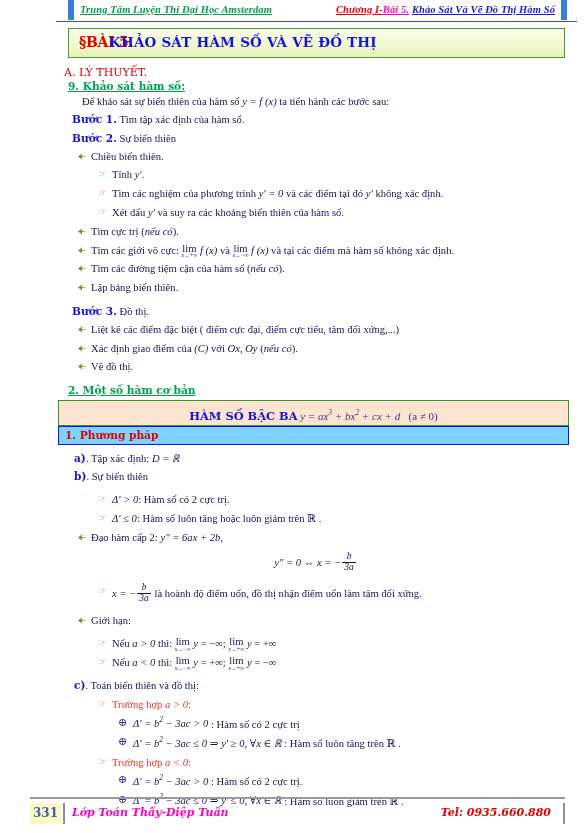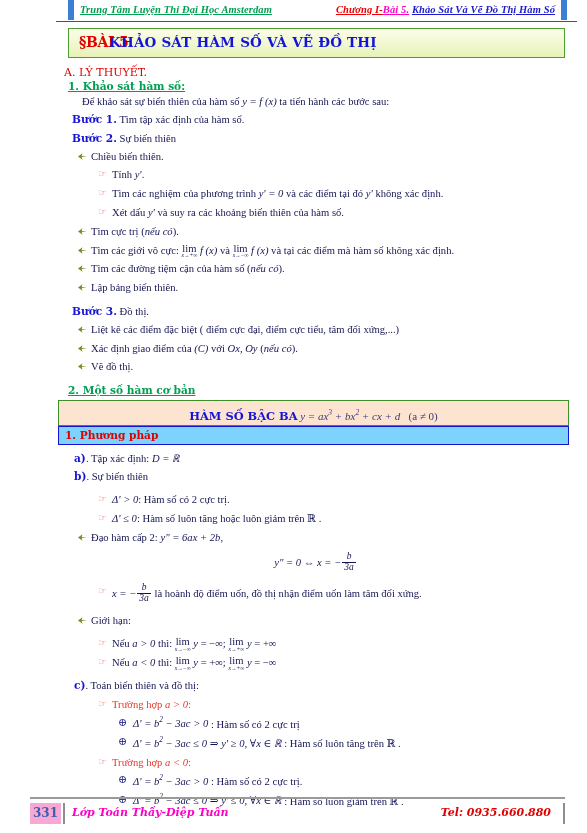--- a/index.html
+++ b/index.html
@@ -81,21 +81,21 @@
 
   .abc{margin:3px 0 2px 10px;font-size:10.6px;color:#141452;line-height:1.45;}
   .abc b{color:#1414d8;font-weight:bold;font-family:"DejaVu Serif",serif;}
 
   .ctr{text-align:center;margin:8px 0 8px 0;font-size:10.6px;color:#141452;}
 
   
   .footer{position:absolute;left:0;right:0;bottom:6px;height:30px;}
   .ft-rule{position:absolute;left:30px;right:22px;top:0;height:2.2px;background:#9a9a9a;}
   .ft-inner{position:absolute;left:30px;right:22px;top:6px;height:21px;}
-  .pg{position:absolute;left:0;top:0;width:31px;height:21px;background:#f9a8d4;
+  .pg{position:absolute;left:0;top:0;width:31px;height:21px;background:#fef9c3;
     text-align:center;line-height:21px;color:#3a5fb0;font-weight:bold;font-size:12px;
     font-family:"DejaVu Serif",serif;}
   .ft-sep{position:absolute;left:33px;top:0;width:2.4px;height:21px;background:#8e8e8e;}
   .ft-sep2{position:absolute;right:0;top:0;width:2.4px;height:21px;background:#8e8e8e;}
   .ft-l{position:absolute;left:42px;top:3px;color:#ff00c8;font-weight:bold;font-style:italic;
     font-size:11px;font-family:"DejaVu Serif",serif;}
   .ft-r{position:absolute;right:14px;top:3px;color:#e00000;font-weight:bold;font-style:italic;
     font-size:11px;font-family:"DejaVu Serif",serif;}
 </style>
 </head>
@@ -114,21 +114,21 @@
   </div>
 
   <div class="banner">
     <div class="bai">§BÀI 5.</div>
     <div class="ttl">KHẢO SÁT HÀM SỐ VÀ VẼ ĐỒ THỊ</div>
   </div>
 
   <div class="body">
 
     <div class="sec-red">A. LÝ THUYẾT.</div>
-    <div class="sec-green">1. Khảo sát hàm số:</div>
+    <div class="sec-green">9. Khảo sát hàm số:</div>
 
     <div class="para">
       <span>Để khảo sát sự biến thiên của hàm số </span><span class="f">y = f (x)</span><span> ta tiến hành các bước sau:</span>
     </div>
 
     <div class="step">
       <b>Bước 1.</b><span> Tìm tập xác định của hàm số.</span>
     </div>
     <div class="step">
       <b>Bước 2.</b><span> Sự biến thiên</span>

